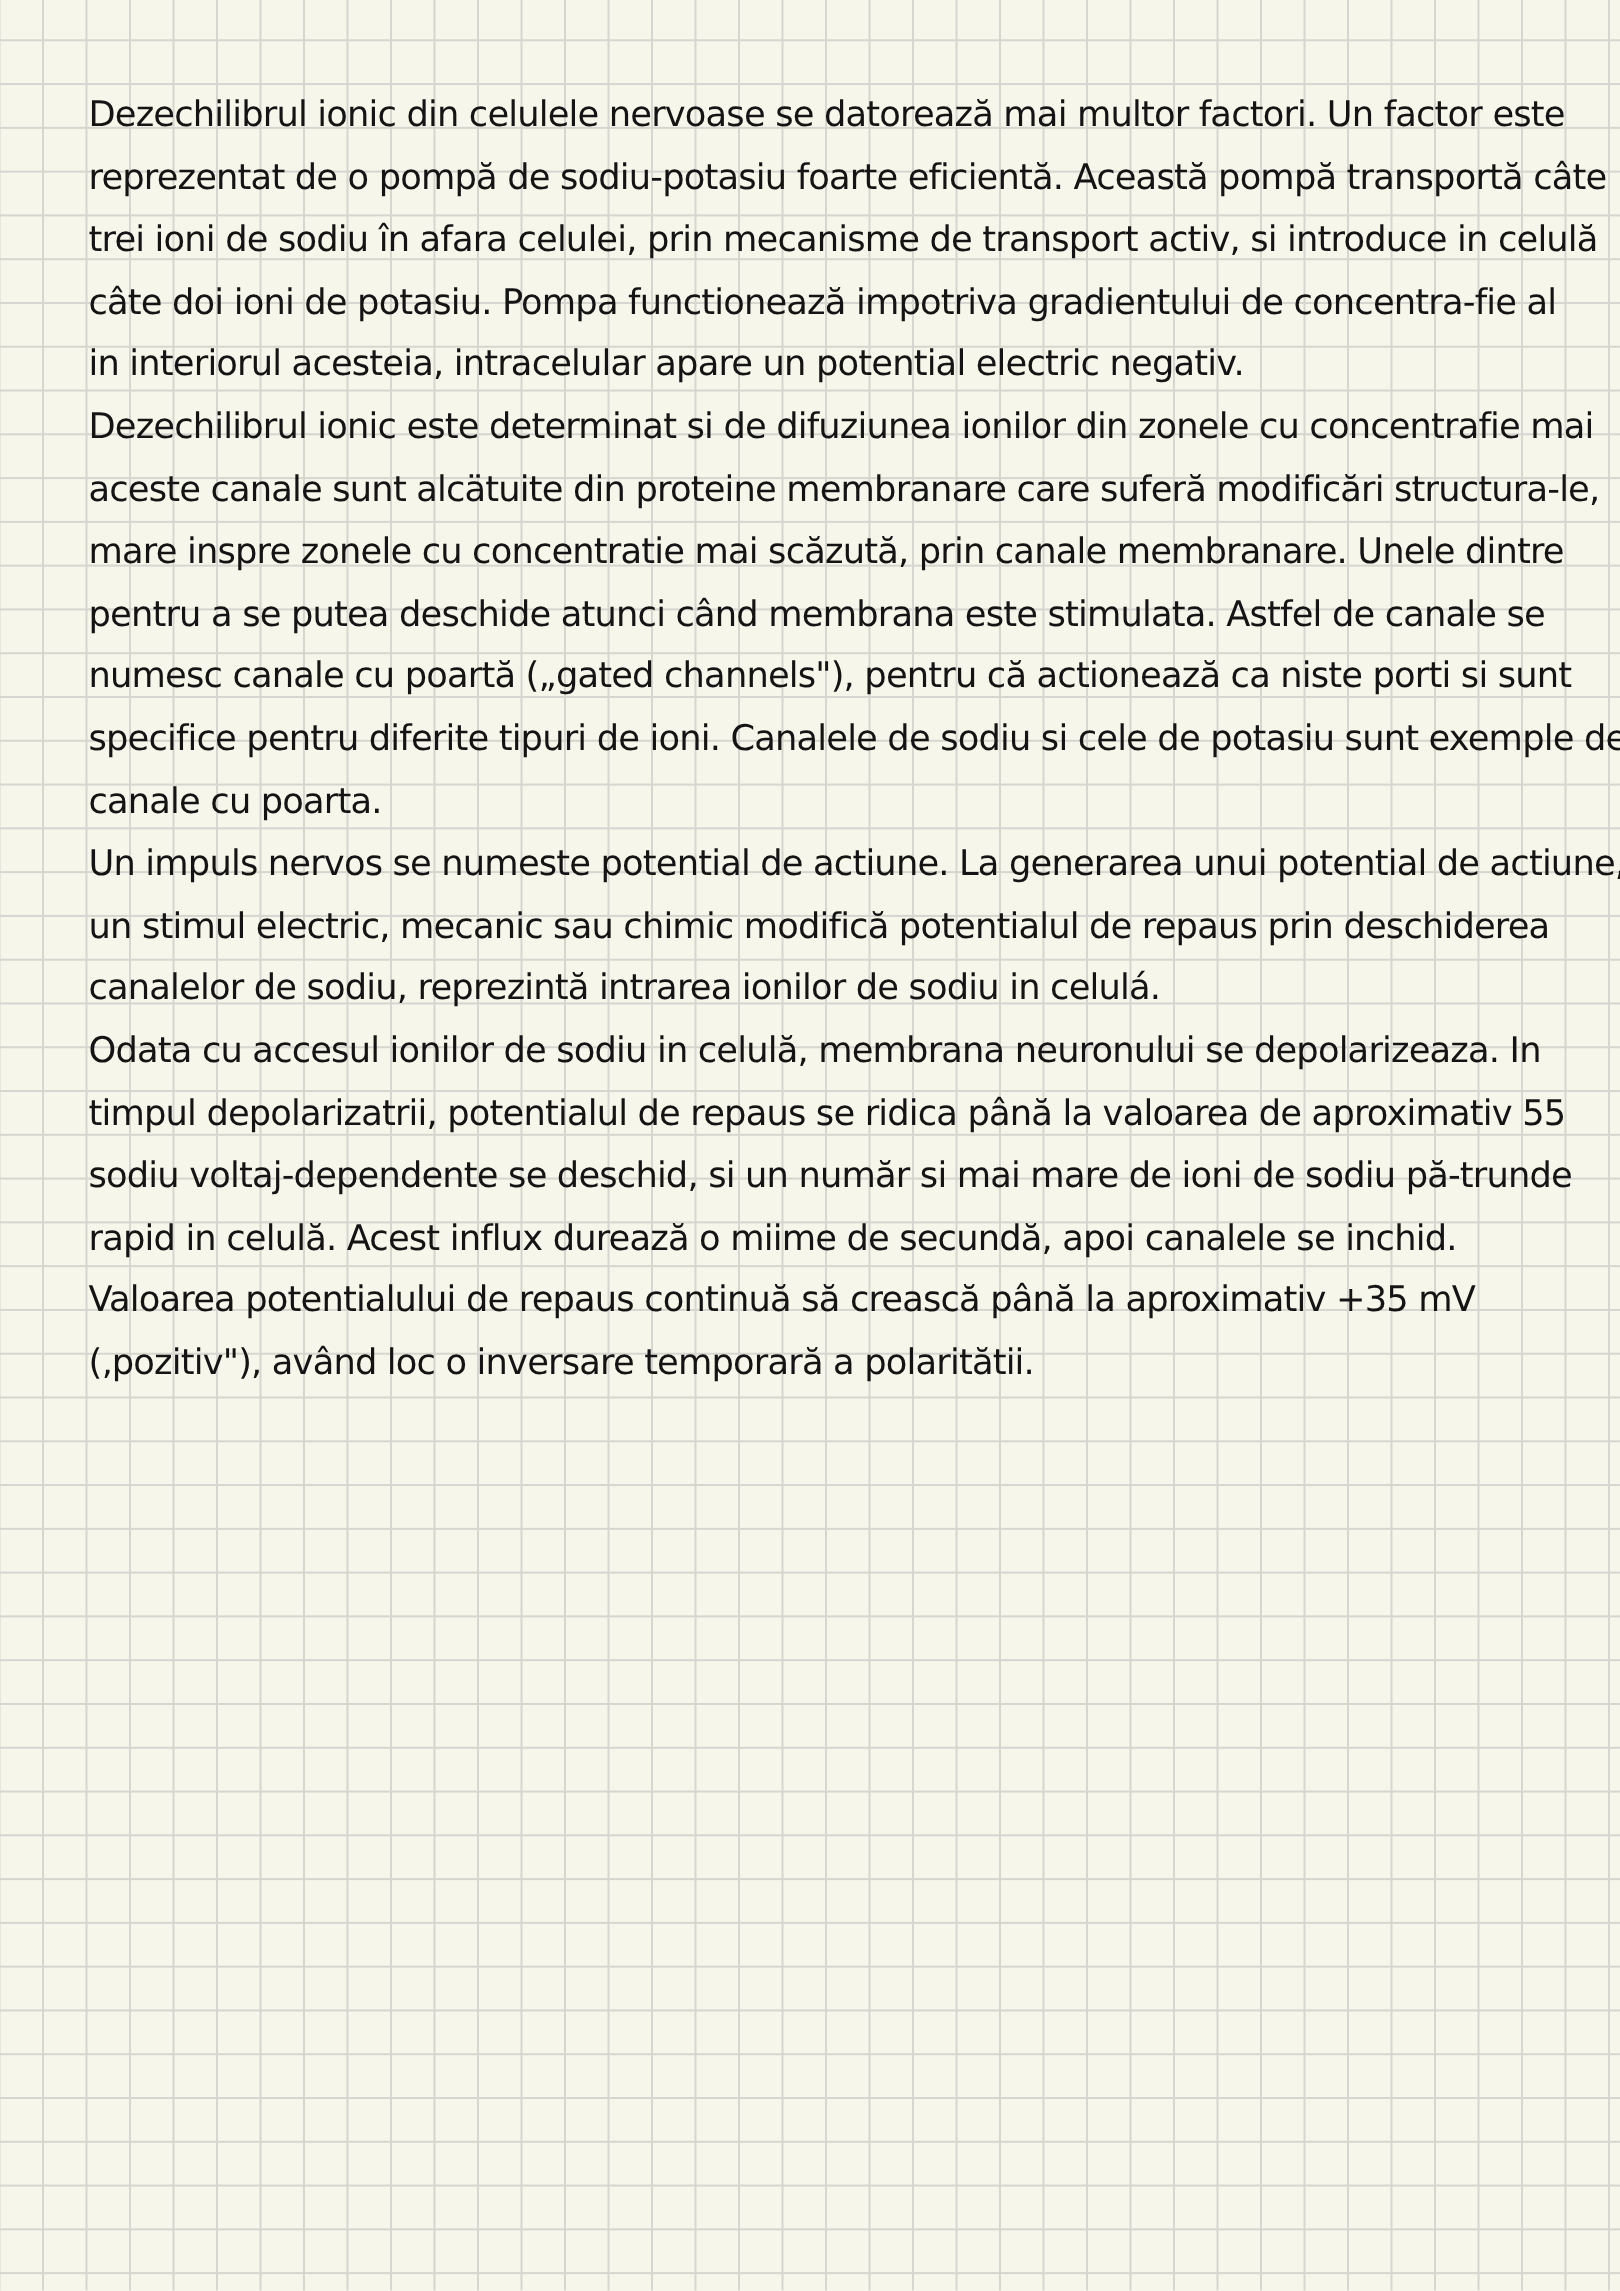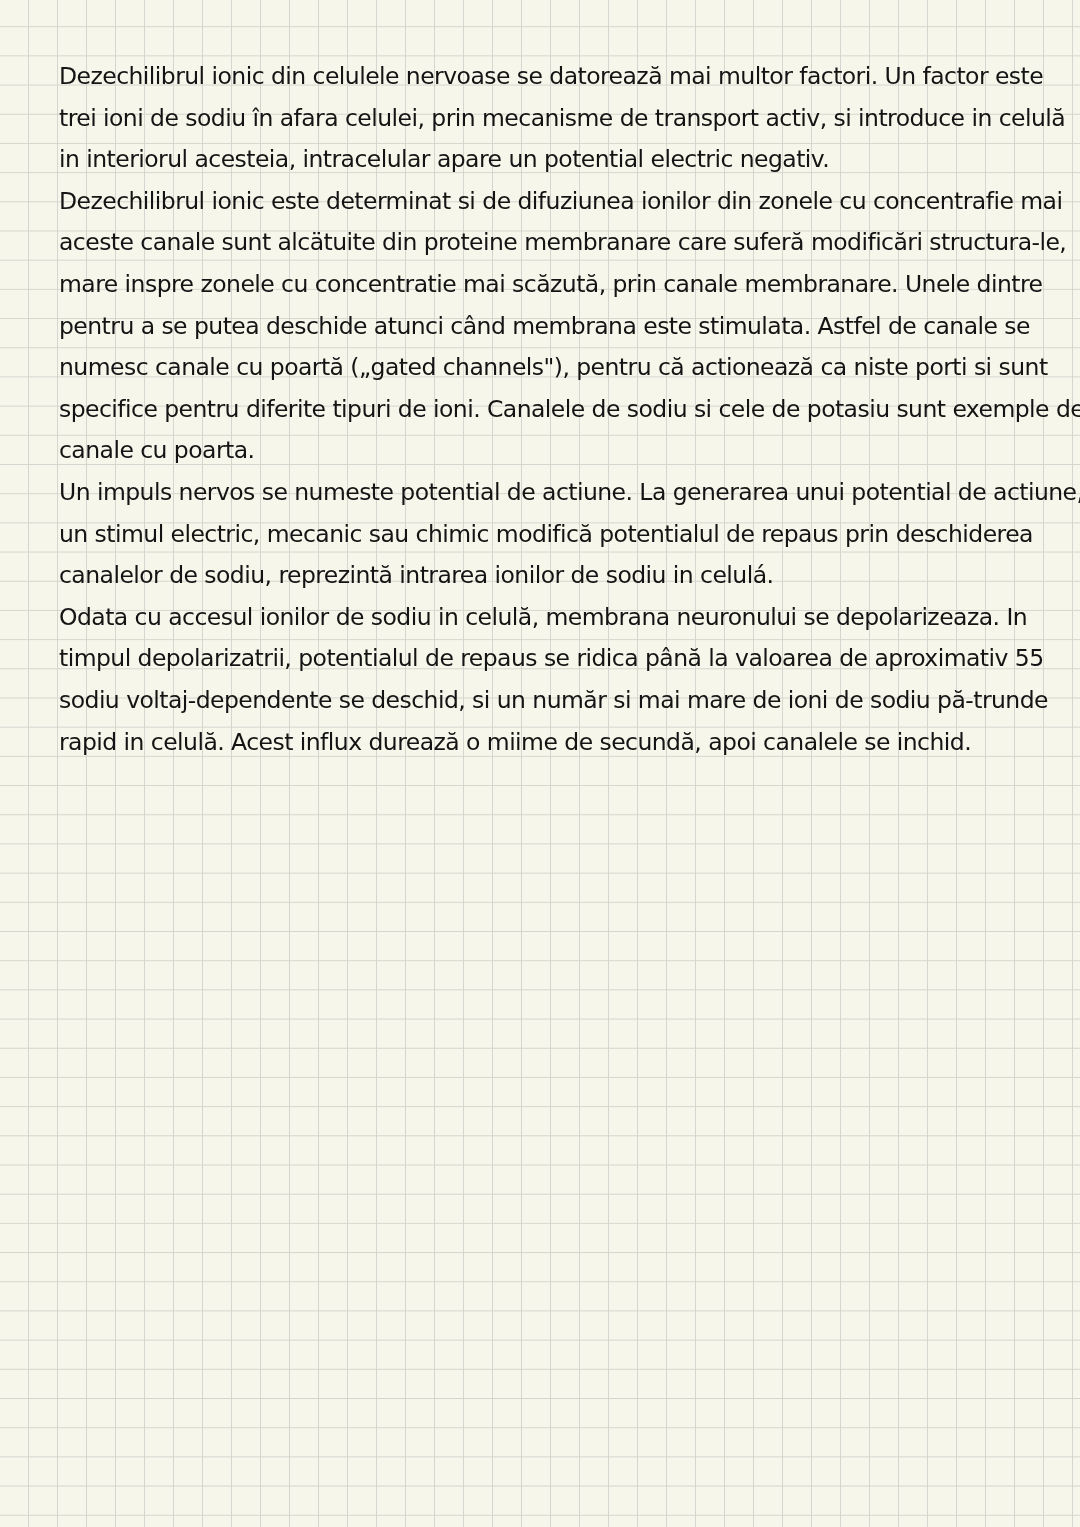--- a/index.html
+++ b/index.html
@@ -35,21 +35,23 @@
       letter-spacing: -0.55px;
       word-spacing: 0px;
     }
   </style>
 </head>
 <body>
 
 <div class="page">
   <div>
     <span class="line">Dezechilibrul ionic din celulele nervoase se datorează mai multor factori. Un factor este</span>
+    <span class="line">reprezentat de o pompă de sodiu-potasiu foarte eficientă. Această pompă transportă câte</span>
     <span class="line">trei ioni de sodiu în afara celulei, prin mecanisme de transport activ, si introduce in celulă</span>
+    <span class="line">câte doi ioni de potasiu. Pompa functionează impotriva gradientului de concentra-fie al</span>
     <span class="line">in interiorul acesteia, intracelular apare un potential electric negativ.</span>
   </div>
   <div>
     <span class="line">Dezechilibrul ionic este determinat si de difuziunea ionilor din zonele cu concentrafie mai</span>
     <span class="line">aceste canale sunt alcätuite din proteine membranare care suferă modificări structura-le,</span>
     <span class="line">mare inspre zonele cu concentratie mai scăzută, prin canale membranare. Unele dintre</span>
     <span class="line">pentru a se putea deschide atunci când membrana este stimulata. Astfel de canale se</span>
     <span class="line">numesc canale cu poartă („gated channels"), pentru că actionează ca niste porti si sunt</span>
     <span class="line">specifice pentru diferite tipuri de ioni. Canalele de sodiu si cele de potasiu sunt exemple de</span>
     <span class="line">canale cu poarta.</span>
@@ -58,13 +60,17 @@
     <span class="line">Un impuls nervos se numeste potential de actiune. La generarea unui potential de actiune,</span>
     <span class="line">un stimul electric, mecanic sau chimic modifică potentialul de repaus prin deschiderea</span>
     <span class="line">canalelor de sodiu, reprezintă intrarea ionilor de sodiu in celulá.</span>
   </div>
   <div>
     <span class="line">Odata cu accesul ionilor de sodiu in celulă, membrana neuronului se depolarizeaza. In</span>
     <span class="line">timpul depolarizatrii, potentialul de repaus se ridica până la valoarea de aproximativ 55</span>
     <span class="line">sodiu voltaj-dependente se deschid, si un număr si mai mare de ioni de sodiu pă-trunde</span>
     <span class="line">rapid in celulă. Acest influx durează o miime de secundă, apoi canalele se inchid.</span>
   </div>
+  <div>
+    <span class="line">Valoarea potentialului de repaus continuă să crească până la aproximativ +35 mV</span>
+    <span class="line">(‚pozitiv"), având loc o inversare temporară a polaritătii.</span>
+  </div>
 </div>
 
 </body></html>

